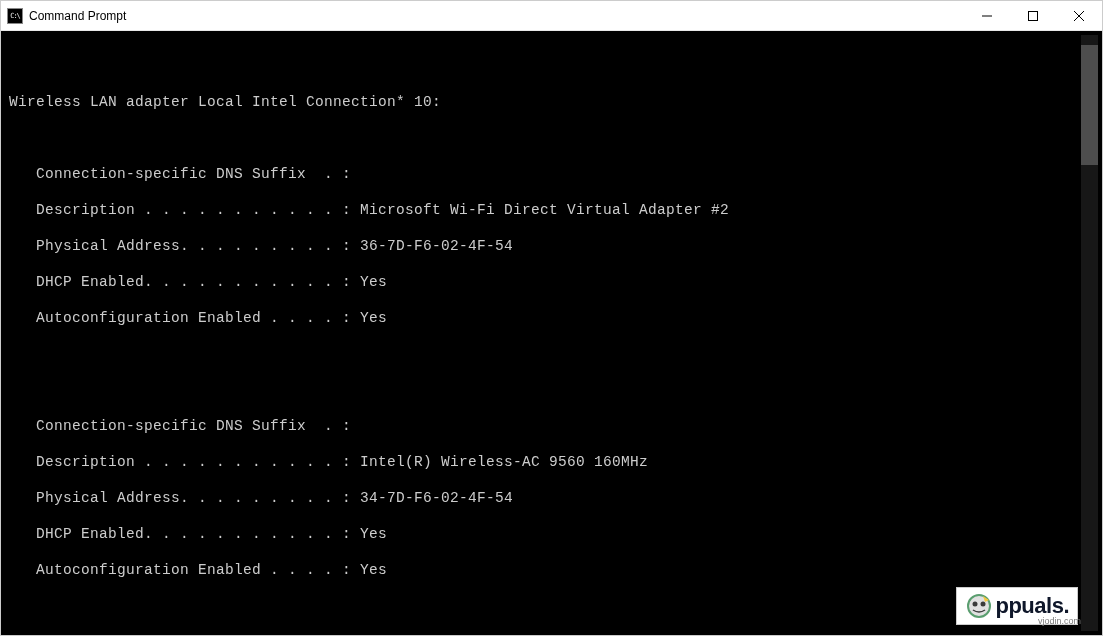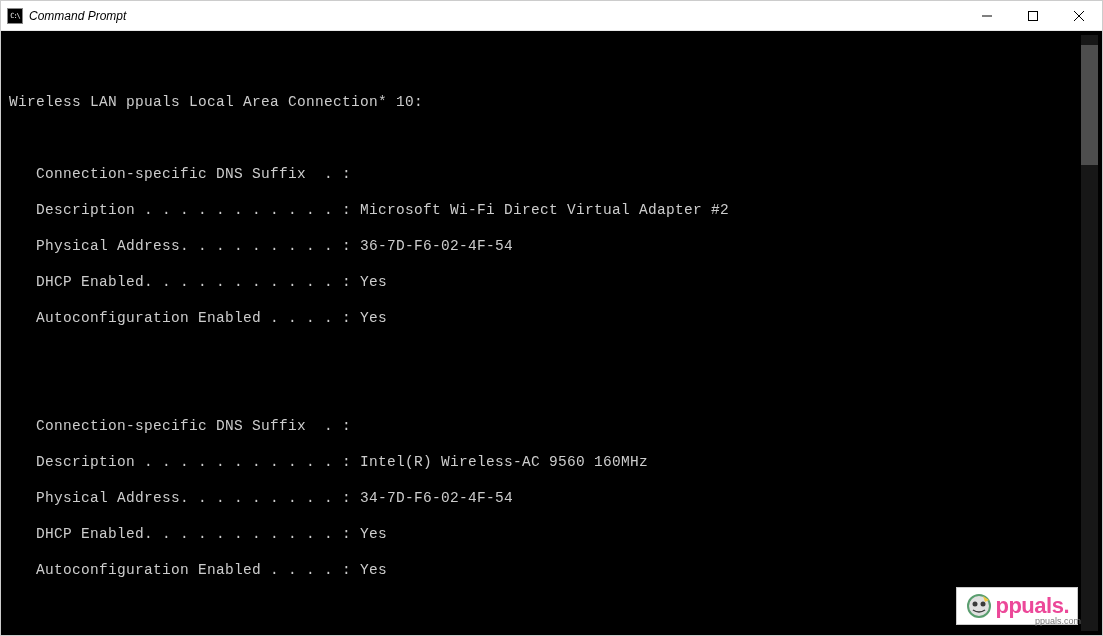--- a/index.html
+++ b/index.html
@@ -41,21 +41,20 @@
       justify-content: center;
       font-size: 7px;
       color: #eee;
       font-family: monospace;
       letter-spacing: -1px;
     }
     .titlebar-text {
       font-size: 12px;
       color: #000000;
       flex: 1;
-      font-style: italic;
     }
     .window-controls {
       display: flex;
       height: 100%;
     }
     .window-control {
       width: 46px;
       height: 100%;
       display: flex;
       align-items: center;
@@ -105,21 +104,21 @@
     .watermark {
       position: absolute;
       bottom: 6px;
       right: 20px;
       background: #ffffff;
       border: 1px solid #cccccc;
       padding: 4px 8px;
       font-family: Arial, sans-serif;
       font-size: 22px;
       font-weight: bold;
-      color: #ec4899;
+      color: #0f172a;
       display: flex;
       align-items: center;
       letter-spacing: -0.5px;
       text-align: center;
     }
     .watermark-logo {
       width: 28px;
       height: 28px;
       margin-right: 2px;
       display: inline-flex;
@@ -161,21 +160,21 @@
           </svg>
       </div>
     </div>
   </div>
   <div class="terminal-area">
     <div class="scrollbar">
       <div class="scrollbar-thumb"></div>
     </div>
     <div class="terminal-content">
 <span class="terminal-line"> </span>
-<span class="terminal-line">Wireless LAN ppuals Local Area Connection* 10:</span>
+<span class="terminal-line">Wireless LAN adapter Local Intel Connection* 10:</span>
 <span class="terminal-line"> </span>
 <span class="terminal-line">   Connection-specific DNS Suffix  . :</span>
 <span class="terminal-line">   Description . . . . . . . . . . . : Microsoft Wi-Fi Direct Virtual Adapter #2</span>
 <span class="terminal-line">   Physical Address. . . . . . . . . : 36-7D-F6-02-4F-54</span>
 <span class="terminal-line">   DHCP Enabled. . . . . . . . . . . : Yes</span>
 <span class="terminal-line">   Autoconfiguration Enabled . . . . : Yes</span>
 <span class="terminal-line"> </span>
 <span class="terminal-line"> </span>
 <span class="terminal-line">   Connection-specific DNS Suffix  . :</span>
 <span class="terminal-line">   Description . . . . . . . . . . . : Intel(R) Wireless-AC 9560 160MHz</span>
@@ -202,13 +201,13 @@
           <circle cx="10" cy="12" r="2.5" fill="#3a3a3a"></circle>
           <circle cx="18" cy="12" r="2.5" fill="#3a3a3a"></circle>
           <path d="M 8 18 Q 14 22 20 18" fill="none" stroke="#3a3a3a" stroke-width="1.5"></path>
           <path d="M 18 4 L 24 8 L 20 10 Z" fill="#f5c842"></path>
         </svg>
       </span>
       <span>ppuals.</span>
     </div>
   </div>
 </div>
-<div class="small-watermark">ppuals.com</div>
+<div class="small-watermark">vjodin.com</div>
 
 </body></html>

